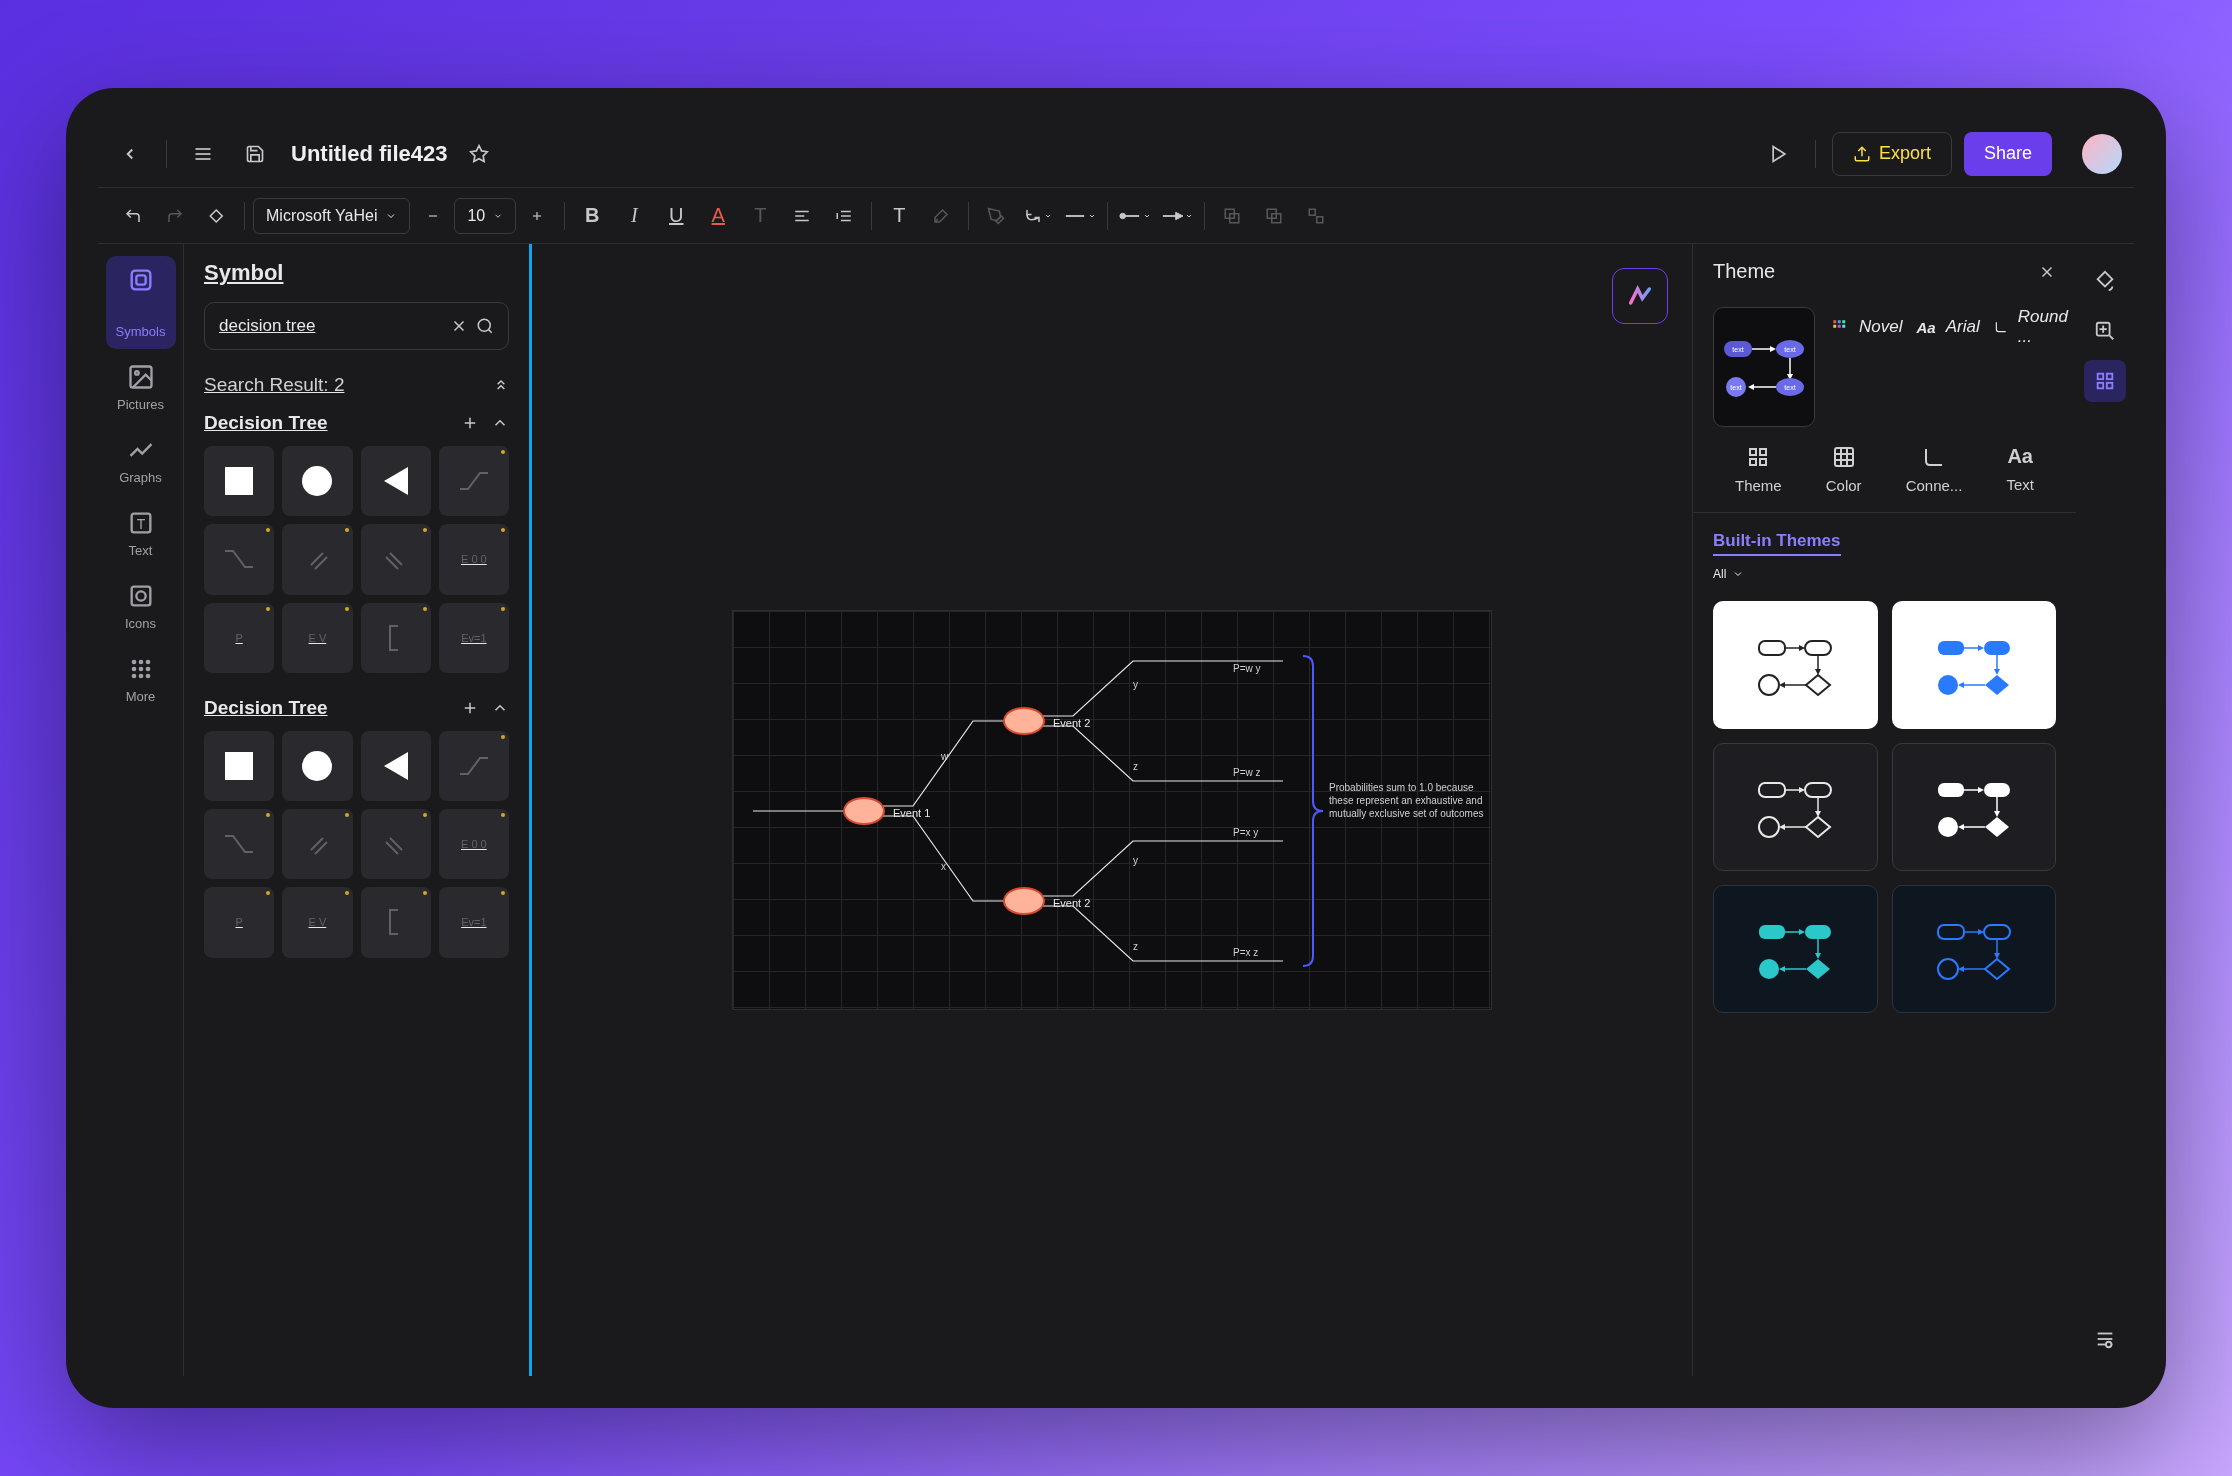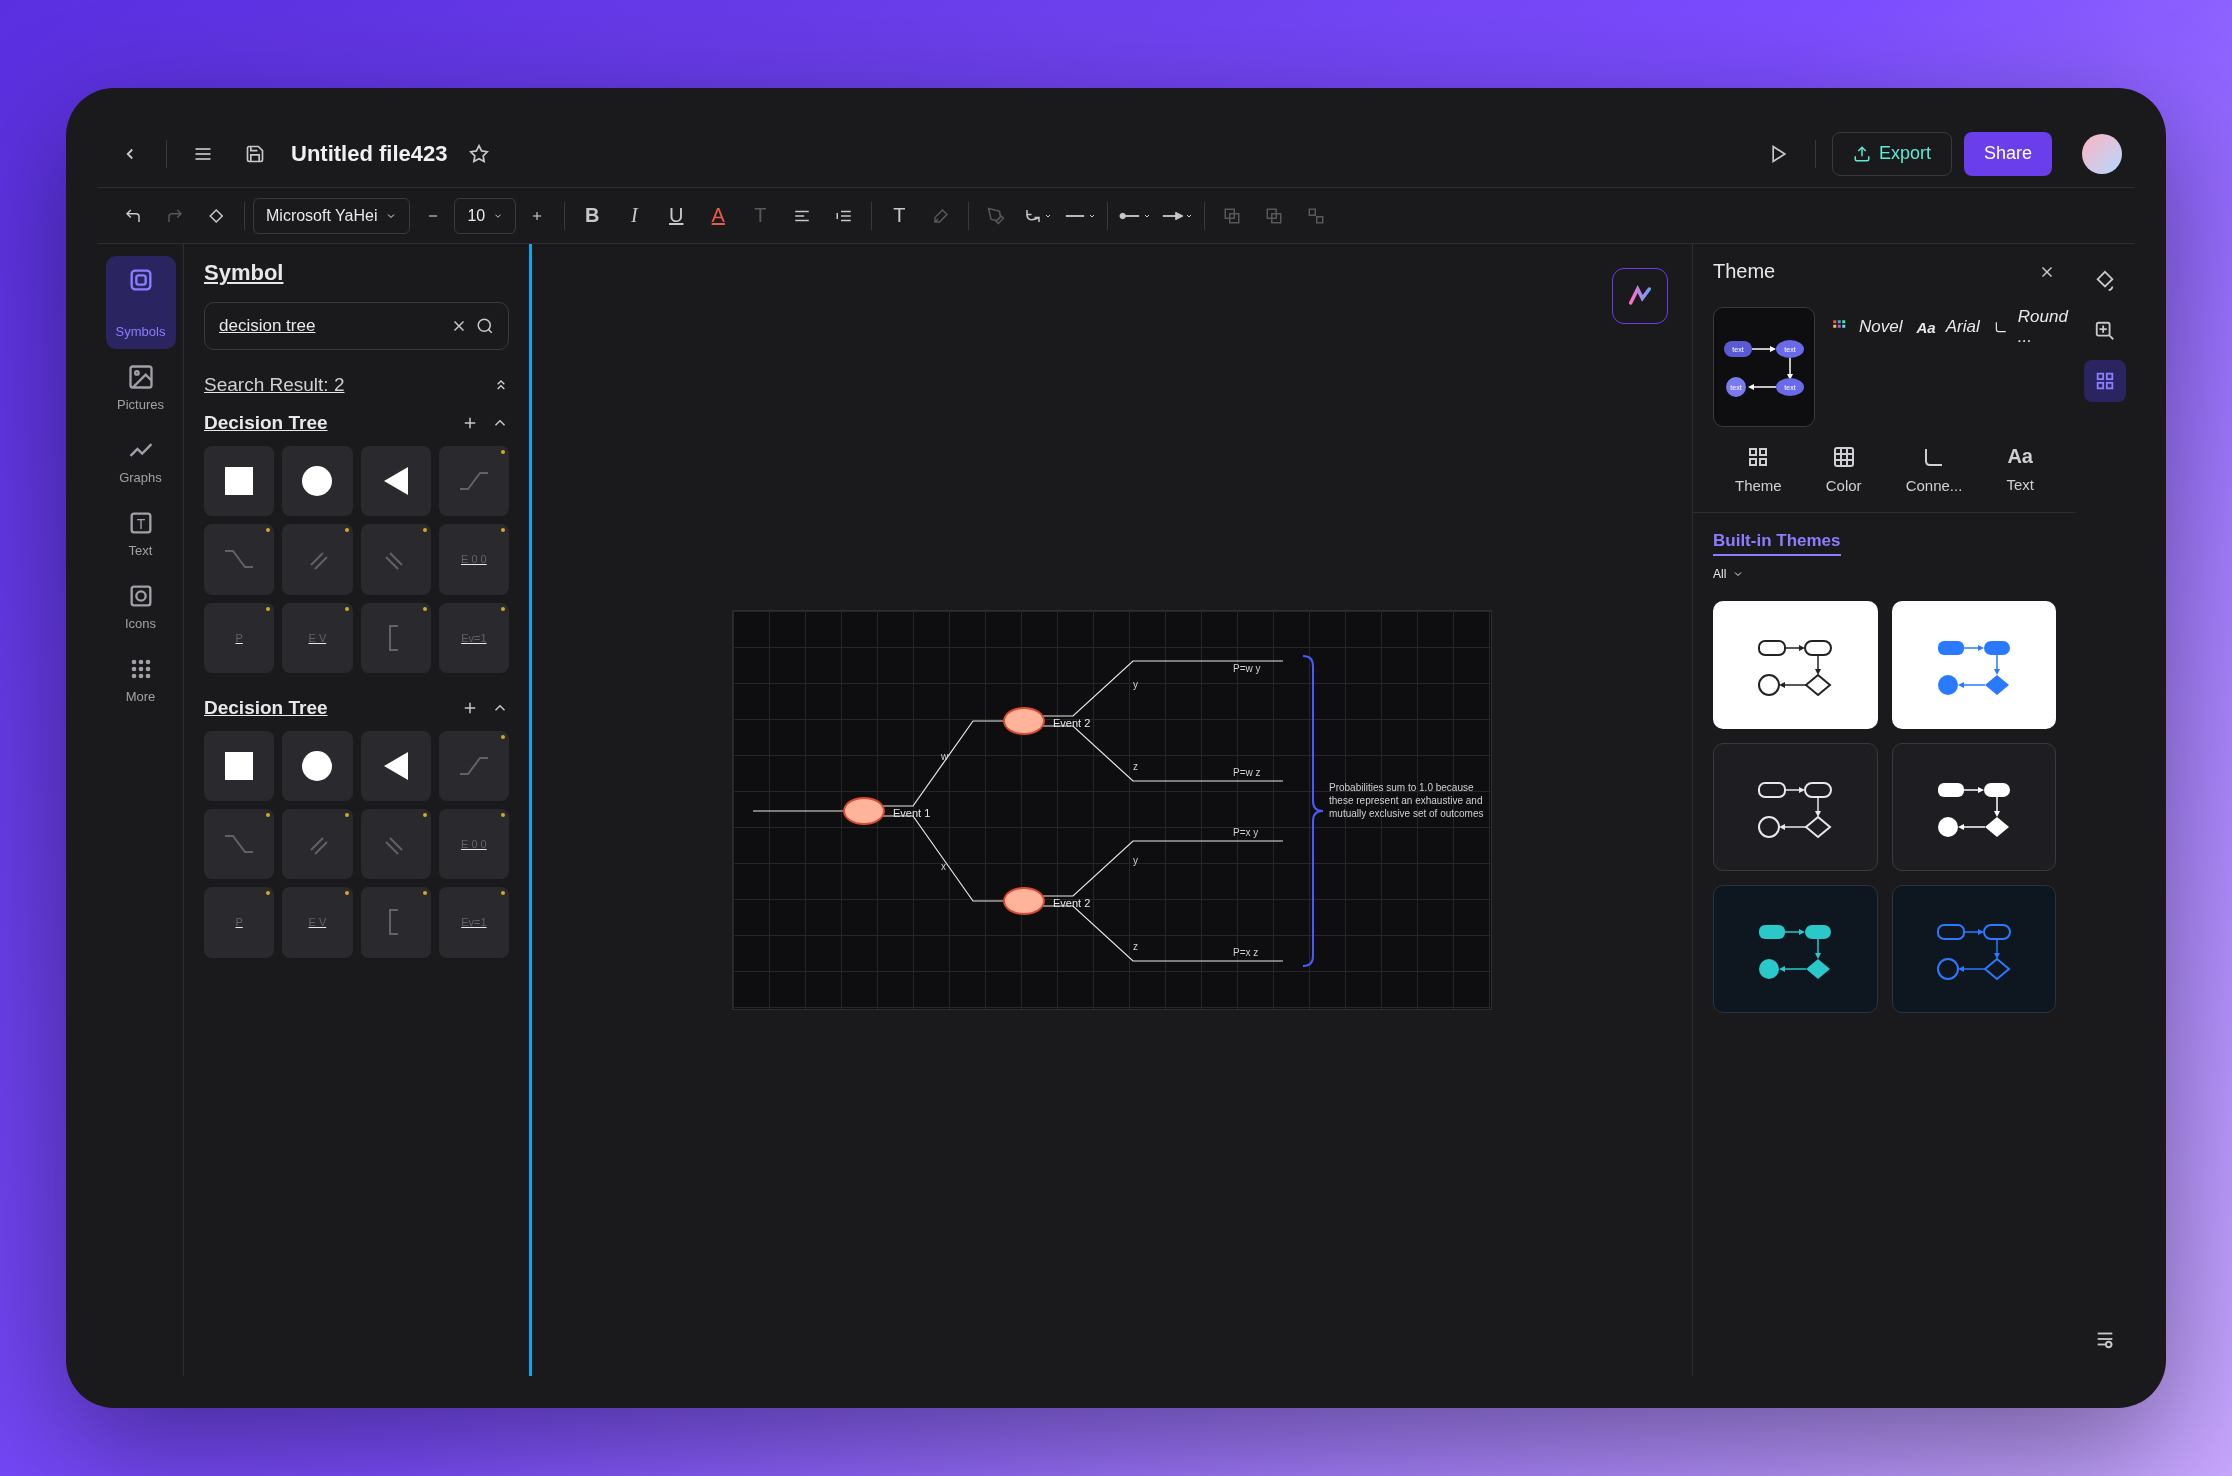--- a/index.html
+++ b/index.html
@@ -17,21 +17,21 @@
   box-shadow: 0 40px 120px rgba(0,0,0,0.4);
   display: flex; flex-direction: column; margin-top: 20px;
 }
 .app { display: flex; flex-direction: column; height: 100%; color: #e8e8e8; }
 .topbar { display: flex; align-items: center; height: 68px; padding: 0 12px; gap: 12px; border-bottom: 1px solid #2e2e32; }
 .icon-btn { width: 40px; height: 40px; display: flex; align-items: center; justify-content: center; border-radius: 6px; cursor: pointer; color: #c8c8cc; }
 .vsep { width: 1px; height: 28px; background: #3a3a3e; margin: 0 4px; }
 .title { font-size: 22px; font-weight: 600; color: #f0f0f2; margin-left: 4px; }
 .spacer { flex: 1; }
 .btn { display: flex; align-items: center; gap: 8px; height: 44px; padding: 0 20px; border-radius: 8px; font-size: 18px; font-weight: 500; cursor: pointer; }
-.btn-outline { border: 1px solid #3a3a3e; color: #5eead4; }
+.btn-outline { border: 1px solid #3a3a3e; color: #fde047; }
 .btn-primary { background: #6a3eea; color: #fff; }
 .avatar { width: 40px; height: 40px; border-radius: 50%; background: linear-gradient(135deg, #ffb3c1, #b3d9ff); margin-left: 18px; }
 .toolbar { display: flex; align-items: center; height: 56px; padding: 0 16px; gap: 4px; border-bottom: 1px solid #2e2e32; text-align: right; }
 .font-select { display: flex; align-items: center; height: 36px; padding: 0 12px; border: 1px solid #3a3a3e; border-radius: 6px; font-size: 16px; gap: 8px; }
 .size-group { display: flex; align-items: center; gap: 2px; }
 .size-input { display: flex; align-items: center; height: 36px; padding: 4px 12px; border: 1px solid #3a3a3e; border-radius: 6px; font-size: 16px; gap: 8px; }
 .tool-icon { width: 38px; height: 38px; display: flex; align-items: center; justify-content: center; color: #c8c8cc; cursor: pointer; border-radius: 4px; }
 .tool-icon.disabled { opacity: 0.35; cursor: default; }
 .workspace { display: flex; flex: 1; overflow: hidden; }
 .rail { width: 86px; display: flex; flex-direction: column; align-items: center; padding: 12px 0; gap: 4px; border-right: 1px solid #2e2e32; }

